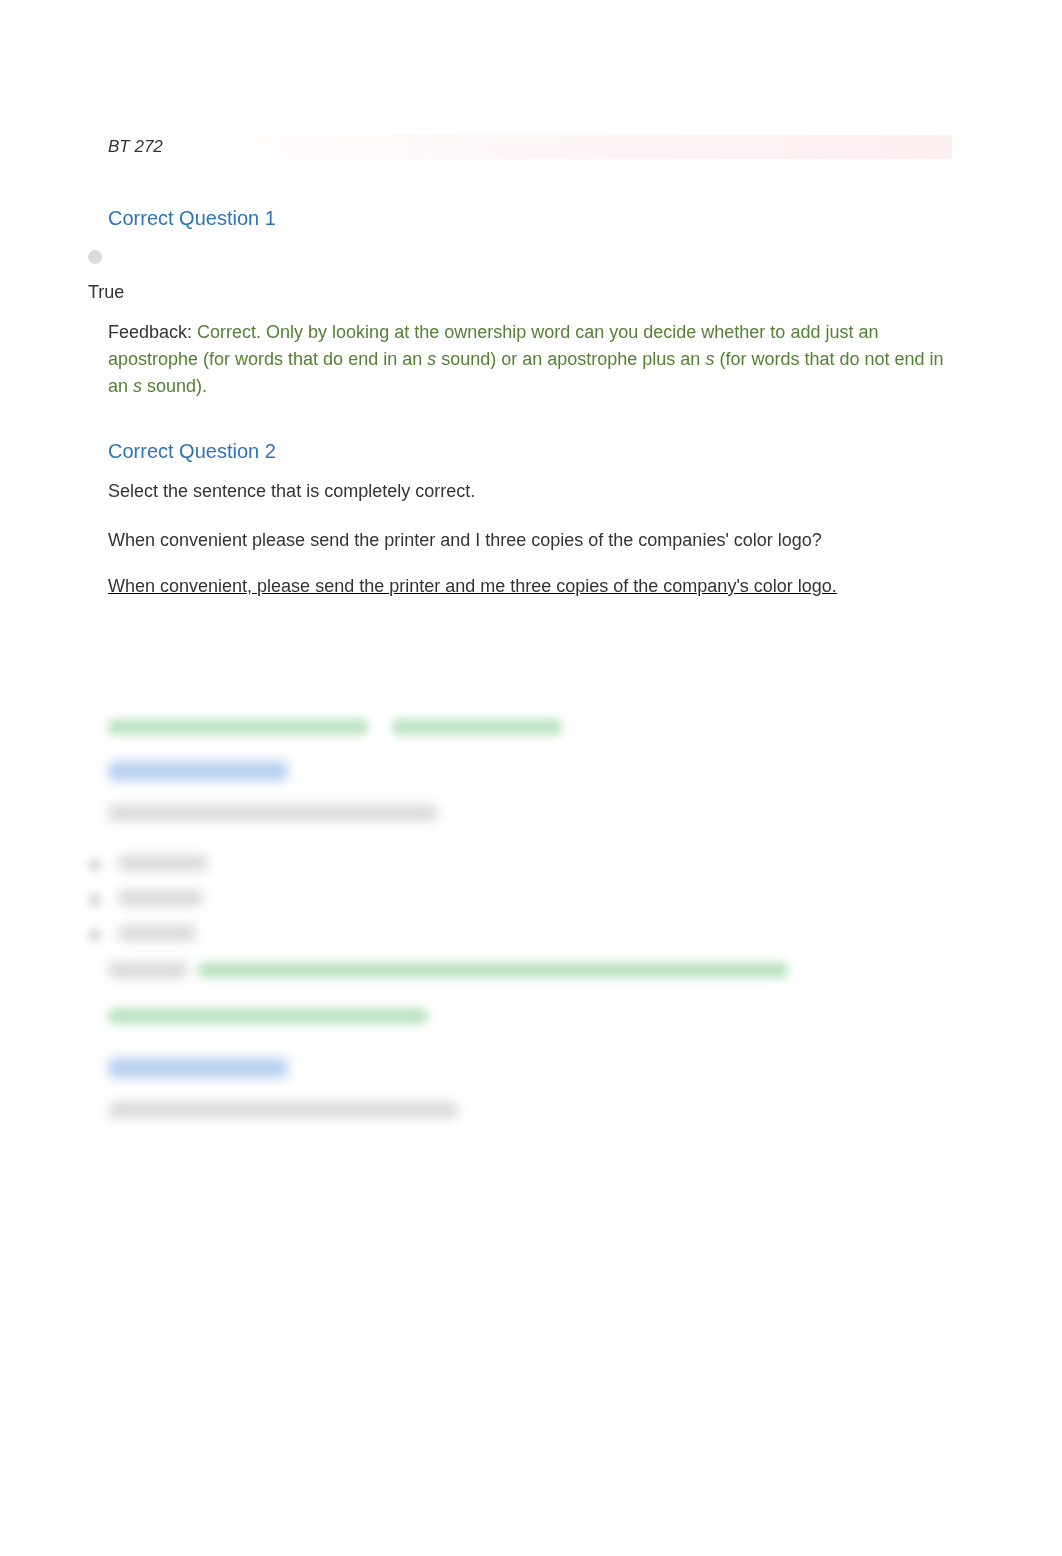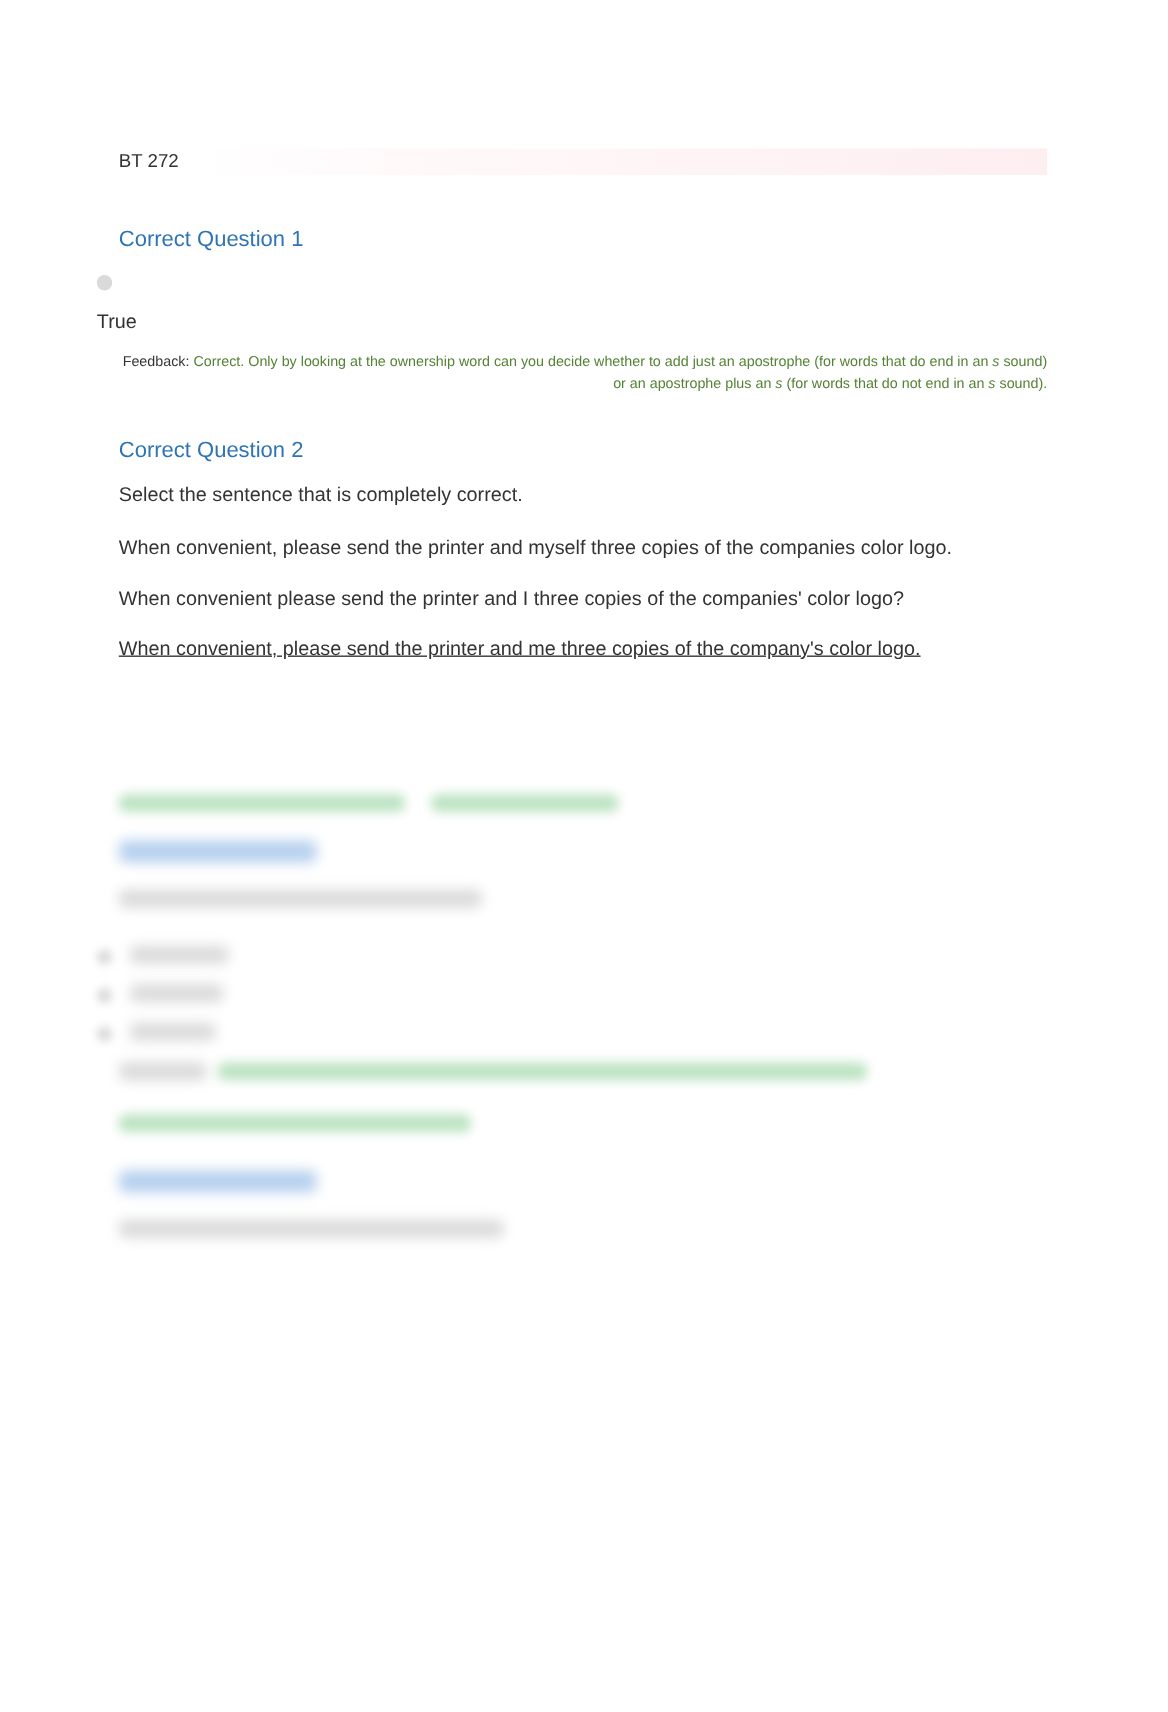--- a/index.html
+++ b/index.html
@@ -20,20 +20,21 @@
       padding: 2px 0;
       margin-bottom: 4px;
     }
     .doc-subtitle {
       font-size: 17px;
       color: #333333;
       background: linear-gradient(to right, #ffffff 0%, #ffffff 8%, #fff9fa 30%, #fdeef0 100%);
       padding: 2px 0;
       display: inline-block;
       width: 100%;
+      font-style: italic;
     }
     .question-block {
       margin-top: 48px;
     }
     .question-heading {
       font-size: 20px;
       color: #2e74b5;
       font-weight: 400;
       margin-bottom: 16px;
     }
@@ -60,25 +61,24 @@
       background: #dadada;
       flex-shrink: 0;
       margin-top: 4px;
     }
     .option-text {
       font-size: 18px;
       color: #333333;
       line-height: 1.4;
     }
     .feedback-row {
-      font-size: 13px;
+      font-size: 18px;
       color: #333333;
       line-height: 1.5;
       margin-top: 10px;
-      text-align: right;
     }
     .feedback-label { color: #333333; }
     .feedback-body { color: #548235; }
 
     
     .blurred-zone {
       margin-top: 120px;
     }
     .blur-line {
       background: #bce3c2;
@@ -129,23 +129,20 @@
       <span class="feedback-label">Feedback: </span><span class="feedback-body"><span>Correct. Only by looking at the ownership word can you decide whether to add just an apostrophe (for words that do end in an </span><span class="italic">s</span><span> sound) or an apostrophe plus an </span><span class="italic">s</span><span> (for words that do not end in an </span><span class="italic">s</span><span> sound).</span></span>
     </div>
   </div>
 
   
   <div class="question-block" style="margin-top:40px;">
     <div class="question-heading">Correct Question 2</div>
     <div class="question-text">Select the sentence that is completely correct.</div>
 
     <div class="option-row" style="margin-left:0; margin-bottom:20px;">
-      <span class="option-text">When convenient, please send the printer and myself three copies of the companies color logo.</span>
-    </div>
-    <div class="option-row" style="margin-left:0; margin-bottom:20px;">
       <span class="option-text">When convenient please send the printer and I three copies of the companies' color logo?</span>
     </div>
     <div class="option-row" style="margin-left:0; margin-bottom:20px;text-decoration:underline;">
       <span class="option-text">When convenient, please send the printer and me three copies of the company's color logo.</span>
     </div>
   </div>
 
   
   <div class="blurred-zone">
     <div class="blur-row">

